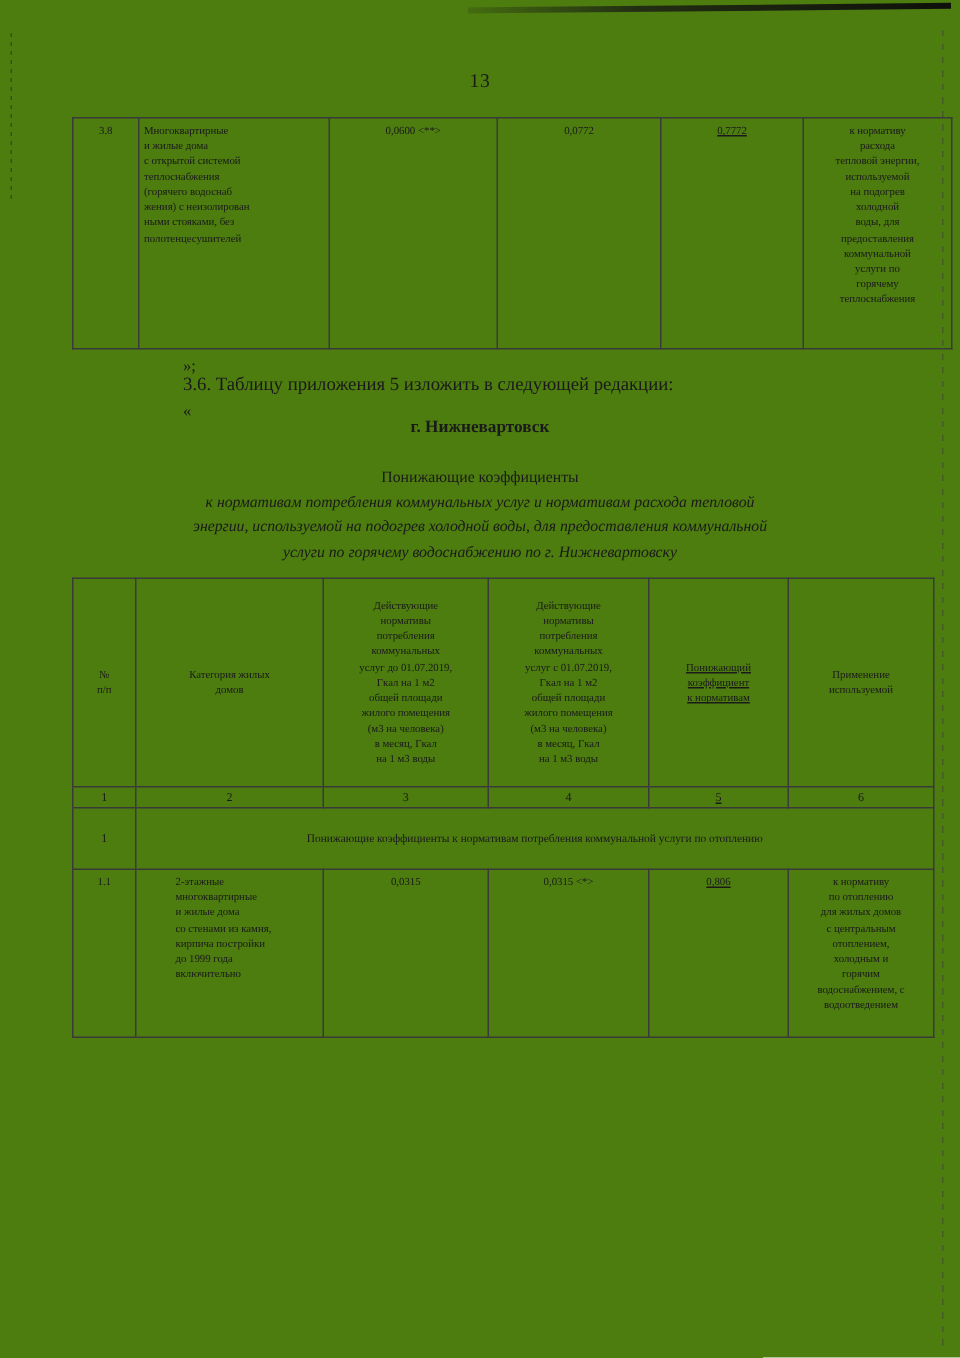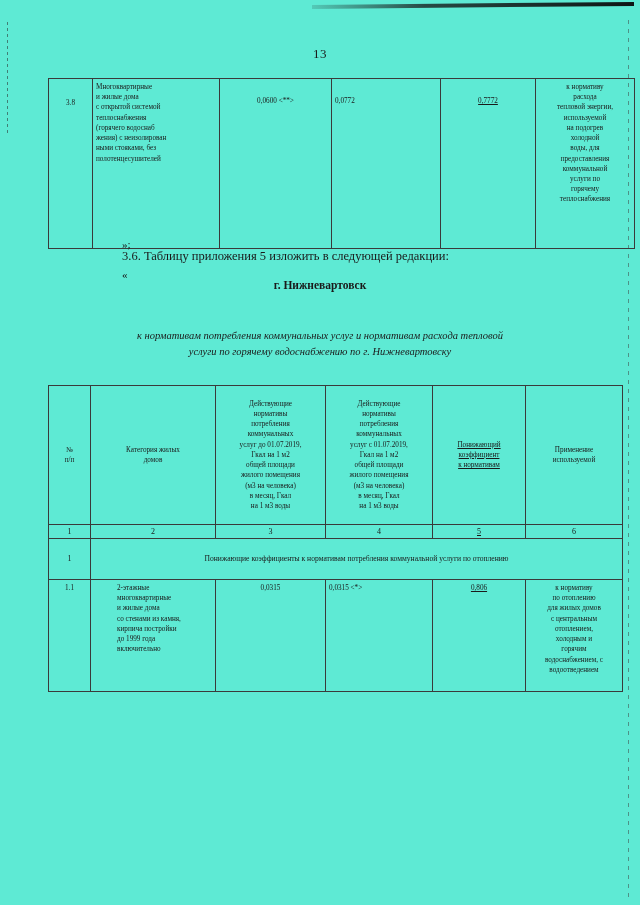--- a/index.html
+++ b/index.html
@@ -4,21 +4,21 @@
 <style>
   html, body {
     margin: 0;
     padding: 0;
     background: #ffffff;
   }
   .page {
     position: relative;
     width: 640px;
     height: 905px;
-    background: #5eead4;
+    background: #4d7c0f;
     font-family: "Liberation Serif", "DejaVu Serif", serif;
     color: #1a1a1a;
     overflow: hidden;
   }
 
   
   .scan-edge-top {
     position: absolute;
     left: 312px;
     top: 5px;
@@ -65,32 +65,32 @@
     line-height: 1.42;
   }
   table.doc-table td {
     border: 1px solid #3a3a3a;
     vertical-align: top;
     padding: 2px 3px 2px 3px;
   }
   .c-num   { width: 37px;  text-align: center; }
   .c-cat   { width: 120px; text-align: left; }
   .c-old   { width: 105px; text-align: center; }
-  .c-new   { width: 102px; }
+  .c-new   { width: 102px; text-align: center; }
   .c-coef  { width: 88px;  text-align: center; text-decoration: underline; }
   .c-note  { width: 92px;  text-align: center; }
 
   
   #table-top { left: 48px; top: 78px; width: 544px; }
   #table-top td { height: 148px; }
-  #table-top .c-num  { text-align: center; padding-top: 19px; }
+  #table-top .c-num  { text-align: center; padding-top: 3px; }
   #table-top .c-cat  { padding-top: 3px; }
   #table-top .c-old,
   #table-top .c-new,
-  #table-top .c-coef { padding-top: 17px; }
+  #table-top .c-coef { padding-top: 3px; }
   #table-top .c-note { padding-top: 3px; }
 
   
   .quote-close {
     position: absolute;
     left: 122px;
     top: 238px;
     font-size: 11px;
   }
   .clause-line {
@@ -217,22 +217,24 @@
             <span class="nowrapline">теплоснабжения</span>
           </td>
       </tr>
     </tbody>
   </table>
 
   <div class="quote-close">»;</div>
   <div class="clause-line">3.6. Таблицу приложения 5 изложить в следующей редакции:</div>
   <div class="quote-open">«</div>
   <div class="city-heading">г. Нижневартовск</div>
+  <div class="doc-title">Понижающие коэффициенты</div>
   <div class="doc-subtitle">
     <span>к нормативам потребления коммунальных услуг и нормативам расхода тепловой</span>
+    <span>энергии, используемой на подогрев холодной воды, для предоставления коммунальной</span>
     <span>услуги по горячему водоснабжению по г. Нижневартовску</span>
   </div>
 
   <table class="doc-table" id="table-main">
     <tbody>
       <tr class="hdr">
         <td class="c-num">
             <span class="nowrapline">№</span>
             <span class="nowrapline">п/п</span>
           </td>

